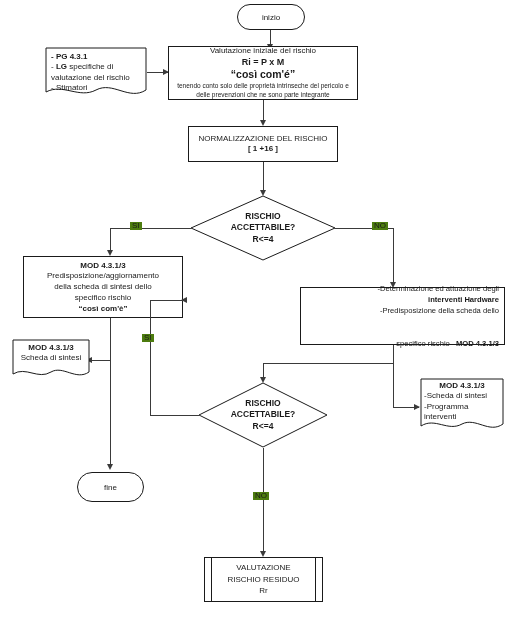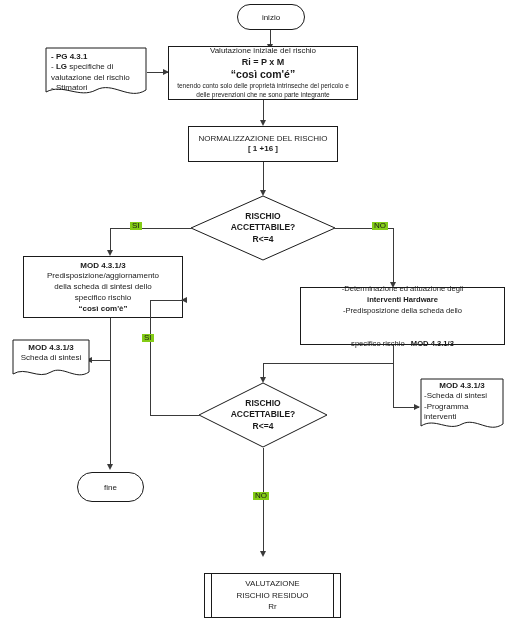--- a/index.html
+++ b/index.html
@@ -26,21 +26,21 @@
   }
 
   
   .box{
     border:1px solid #1a1a1a;
     background:#fff;
     display:flex;flex-direction:column;align-items:center;justify-content:center;
     text-align:center;
     color:#1a1a1a;
   }
-  .box.left-align{align-items:center;text-align:left;}
+  .box.left-align{align-items:flex-end;text-align:left;}
 
   
   .predef{
     border:1px solid #1a1a1a;
     background:#fff;
     display:flex;flex-direction:column;align-items:center;justify-content:center;
     text-align:center;color:#1a1a1a;
     position:absolute;box-sizing:border-box;
   }
   .predef::before,.predef::after{
@@ -72,21 +72,21 @@
   
   .ln{position:absolute;background:#3a3a3a;}
   .ln.h{height:1px;}
   .ln.v{width:1px;}
   .arw{position:absolute;width:0;height:0;}
   .arw.down{border-left:3.5px solid transparent;border-right:3.5px solid transparent;border-top:6px solid #3a3a3a;}
   .arw.left{border-top:3.5px solid transparent;border-bottom:3.5px solid transparent;border-right:6px solid #3a3a3a;}
   .arw.right{border-top:3.5px solid transparent;border-bottom:3.5px solid transparent;border-left:6px solid #3a3a3a;}
 
   .elabel{
-    position:absolute;font-size:8px;color:#1a1a1a;background:#84cc16;
+    position:absolute;font-size:8px;color:#1a1a1a;background:#4d7c0f;
     padding:0 2px;line-height:1;
   }
 
   .t-l1{font-size:8px;line-height:1.3;}
   .b{font-weight:bold;}
 </style>
 </head>
 <body>
 
 <div id="canvas">
@@ -225,19 +225,19 @@
   <div class="elabel" style="left:142px;top:334px;">SI</div>
 
   <div class="ln v" style="left:263px;top:448px;height:105px;"></div>
   <div class="arw down" style="left:259.5px;top:551px;"></div>
   <div class="elabel" style="left:253px;top:492px;">NO</div>
 
   <div class="node terminal" style="left:77px;top:472px;width:67px;height:30px;">
     <span>fine</span>
   </div>
 
-  <div class="predef" style="left:204px;top:557px;width:137px;height:45px;margin-top:16px;">
+  <div class="predef" style="left:204px;top:557px;width:119px;height:45px;">
     <div style="font-size:8px;line-height:1.45;">VALUTAZIONE</div>
     <div style="font-size:8px;line-height:1.45;">RISCHIO RESIDUO</div>
     <div style="font-size:8px;font-weight:normal;line-height:1.45;">Rr</div>
   </div>
 
 </div>
 
 </body></html>

